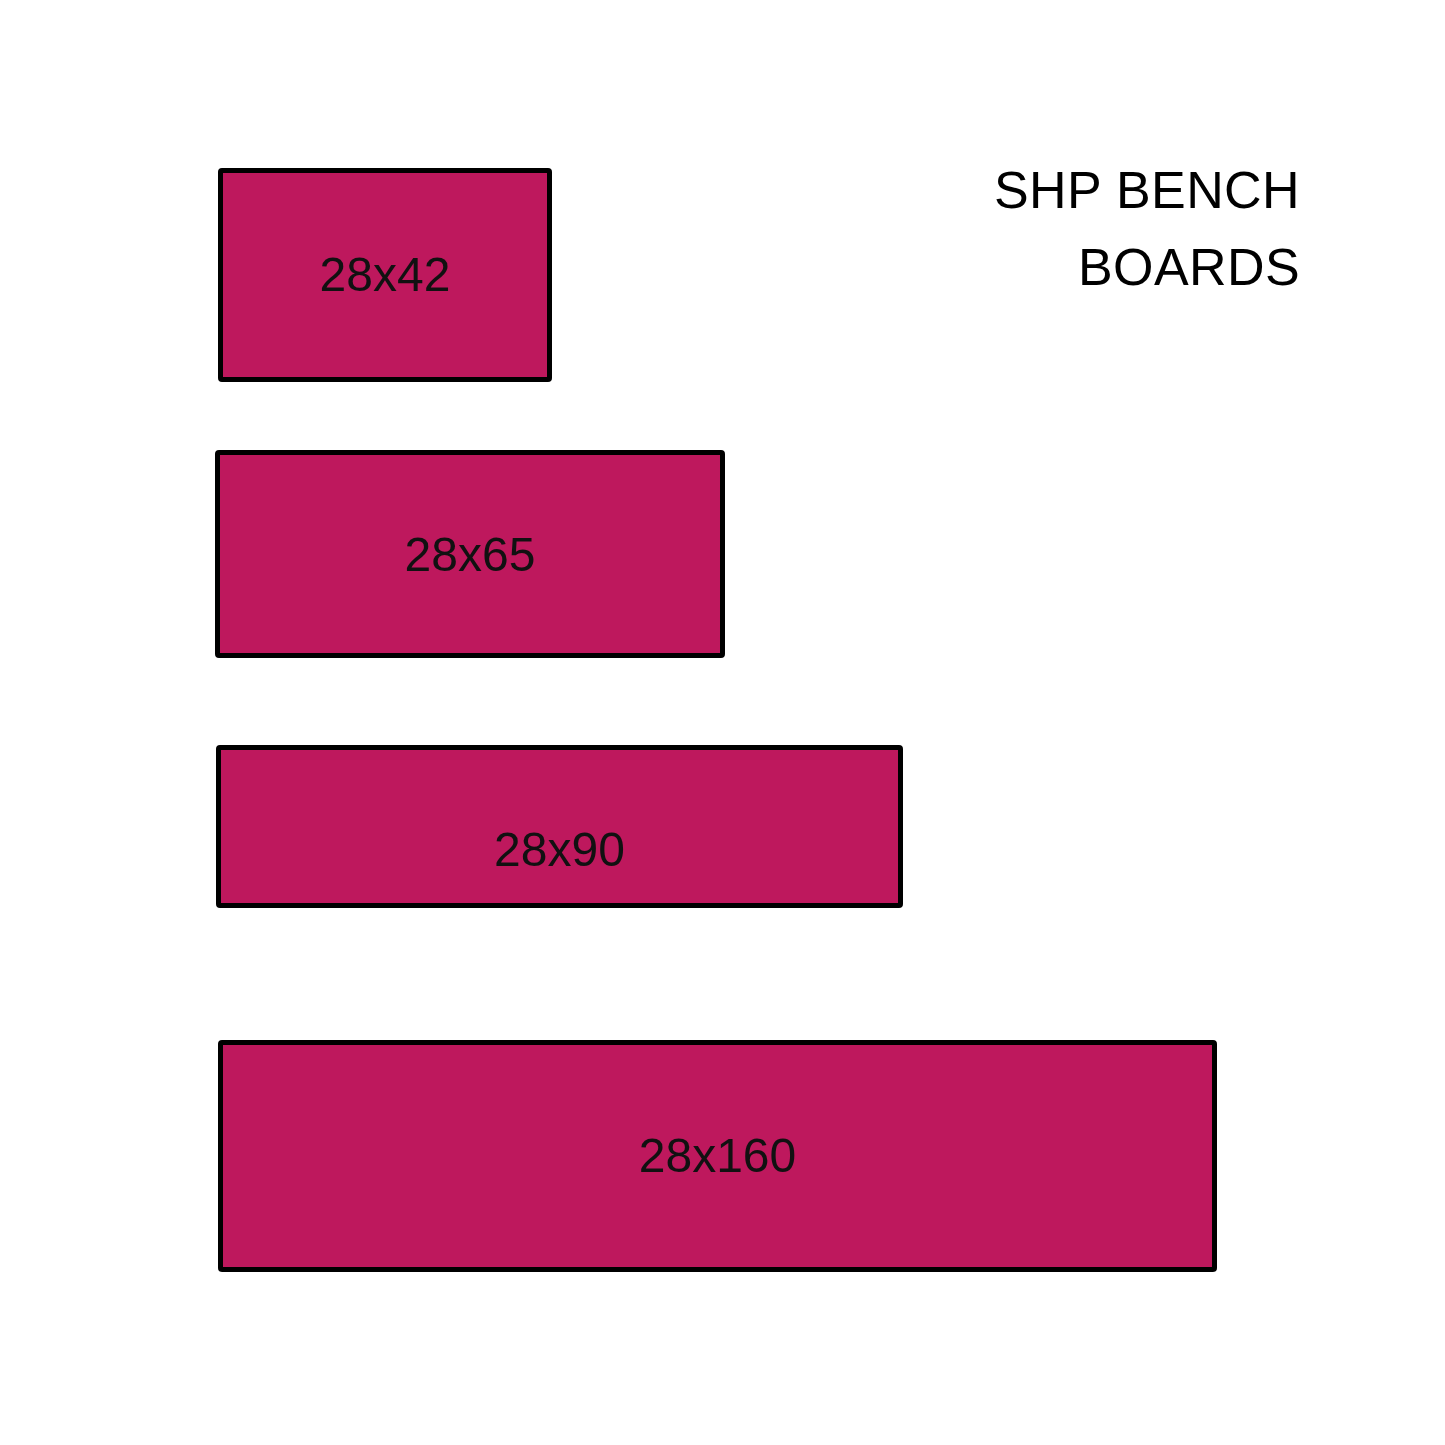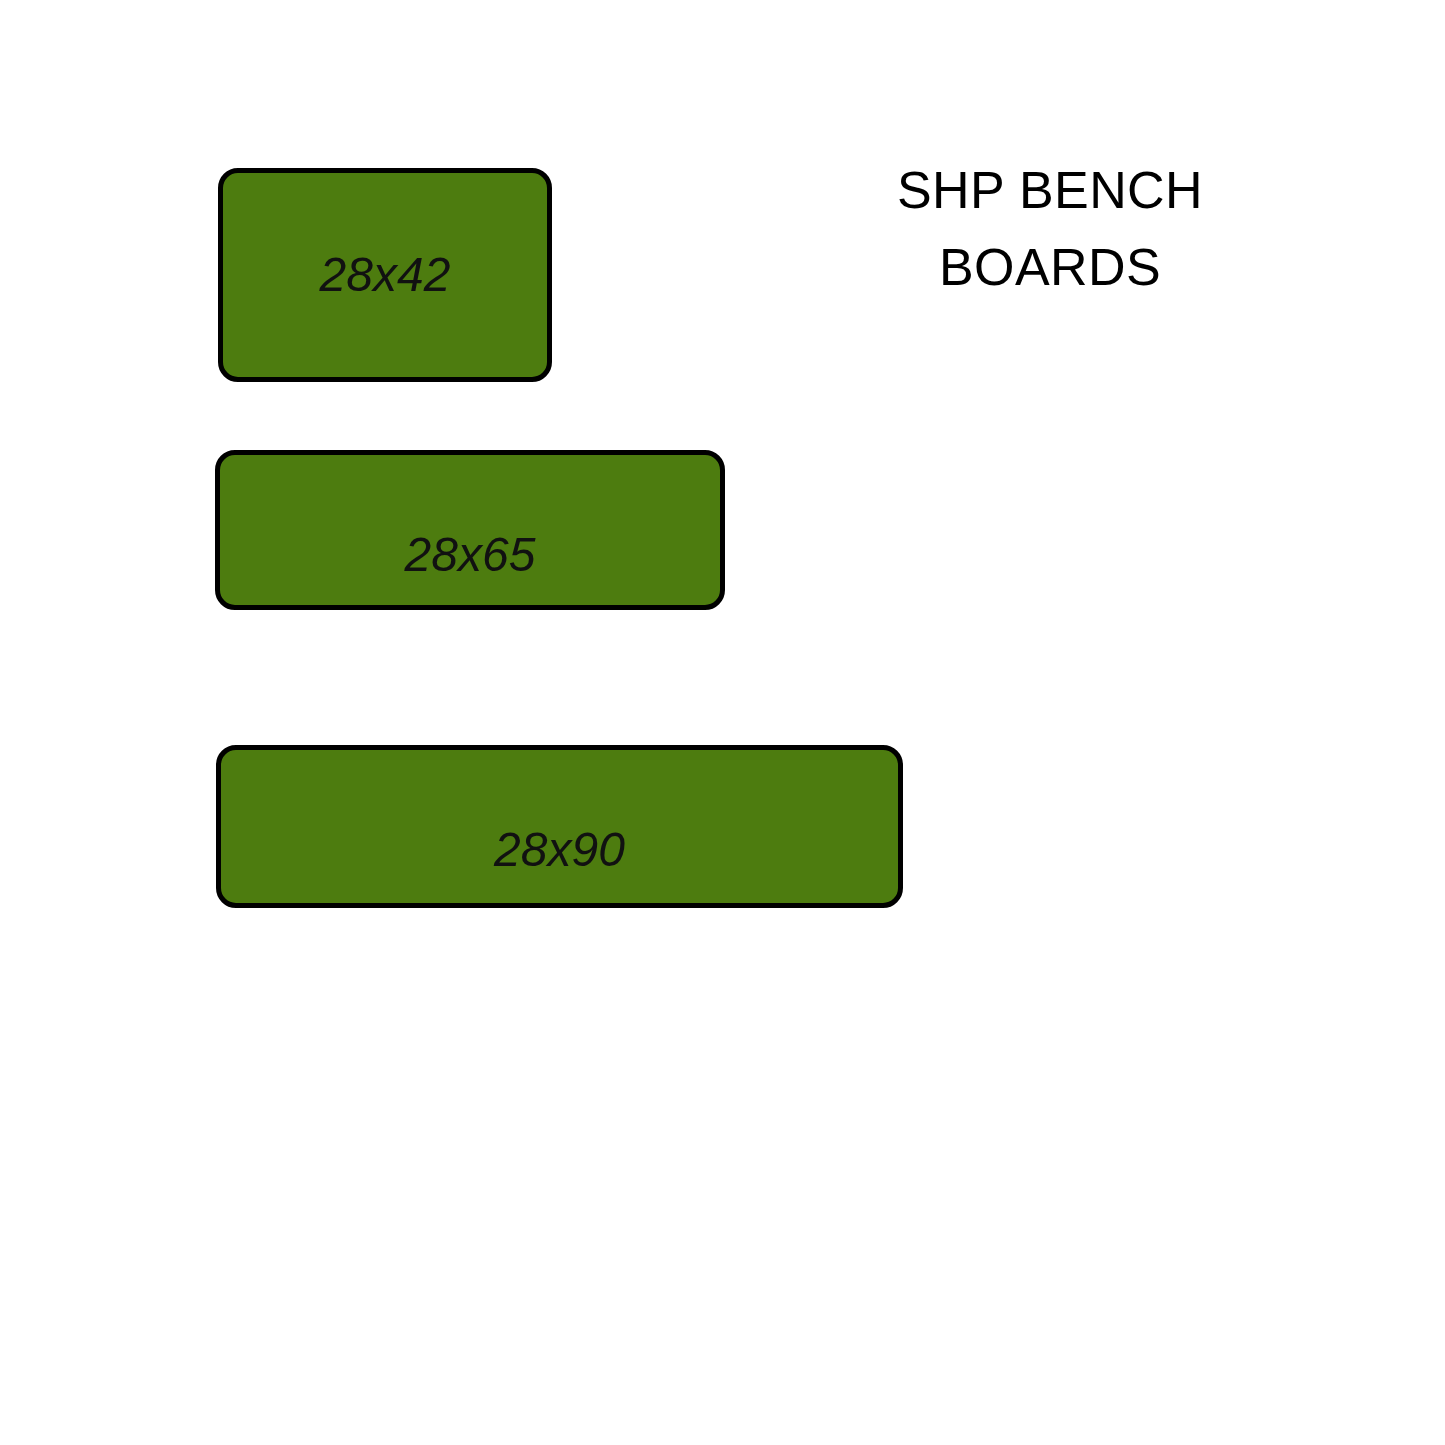--- a/index.html
+++ b/index.html
@@ -15,35 +15,34 @@
     width: 1445px;
     height: 1445px;
     background: #ffffff;
     overflow: hidden;
   }
   .title {
     position: absolute;
     left: 800px;
     top: 152px;
     width: 500px;
-    text-align: center;
+    text-align: right;
     font-family: "Liberation Sans", sans-serif;
     font-size: 52px;
     line-height: 77px;
     color: #000000;
     letter-spacing: 0.4px;
     white-space: pre-line;
   }
   .board {
     position: absolute;
     box-sizing: border-box;
-    background: #4d7c0f;
+    background: #be185d;
     border: 5px solid #000000;
-    border-radius: 20px;
-    font-style: italic;
+    border-radius: 4px;
   }
   .board-label {
     position: absolute;
     left: 0;
     right: 0;
     text-align: center;
     font-family: "Liberation Sans", sans-serif;
     font-size: 48px;
     color: #111111;
     white-space: nowrap;
@@ -54,22 +53,25 @@
 
 <div id="canvas">
 
   <div class="title">SHP BENCH
 BOARDS</div>
 
   <div class="board" id="board-0" style="left: 218px; top: 168px; width: 334px; height: 214px;">
     <div class="board-label" style="top: 74px;">28x42</div>
   </div>
 
-  <div class="board" id="board-1" style="left: 215px; top: 450px; width: 510px; height: 160px;">
+  <div class="board" id="board-1" style="left: 215px; top: 450px; width: 510px; height: 208px;">
     <div class="board-label" style="top: 72px;">28x65</div>
   </div>
 
   <div class="board" id="board-2" style="left: 216px; top: 745px; width: 687px; height: 163px;">
     <div class="board-label" style="top: 72px;">28x90</div>
   </div>
 
+  <div class="board" id="board-3" style="left: 218px; top: 1040px; width: 999px; height: 232px;">
+    <div class="board-label" style="top: 83px;">28x160</div>
+  </div>
 
 </div>
 
 </body></html>

